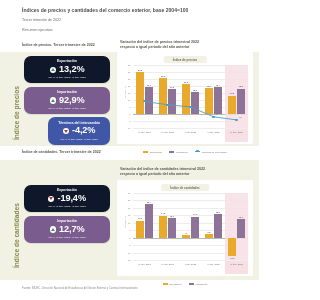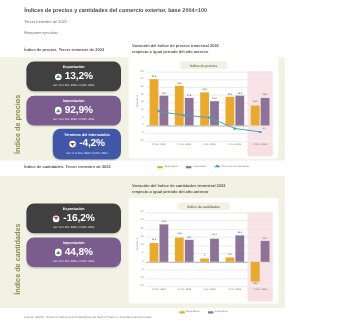--- a/index.html
+++ b/index.html
@@ -48,21 +48,21 @@
   .cards.c1{top:56px;}
   .cards.c2{top:185px;}
   .card{
     border-radius:7px;
     padding:3.2px 5px 3.6px 5px;
     margin-bottom:3.4px;
     text-align:center;
     color:#ffffff;
     box-shadow:0 1px 1px rgba(0,0,0,.10);
   }
-  .card.orange{background:#404040;}
+  .card.orange{background:#0f172a;}
   .card.purple{background:#7a5c8e;}
   .card.blue{background:#3f57a6;margin-left:24px;}
   .card-title{font-size:3.4px;font-weight:700;line-height:4.4px;letter-spacing:.02px;}
   .card-row{display:flex;align-items:center;justify-content:center;gap:3px;margin-top:1.5px;}
   .dot{
     width:6.4px;height:6.4px;border-radius:50%;
     background:#ffffff;display:flex;align-items:center;justify-content:center;
     flex:none;
   }
   .dot .tri{width:0;height:0;}
@@ -199,31 +199,31 @@
       </div>
     </div>
 
   <div class="cards c2" id="cards-quantities">
       <div class="card orange">
         <div class="card-title">Exportación</div>
         <div class="card-row">
           <span class="dot down">
             <span class="tri"></span>
           </span>
-          <span class="card-val">-16,2%</span>
+          <span class="card-val">-19,4%</span>
         </div>
         <div class="card-note">Var. % III trim. 2022 / III trim. 2021</div>
       </div>
       <div class="card purple">
         <div class="card-title">Importación</div>
         <div class="card-row">
           <span class="dot up">
             <span class="tri"></span>
           </span>
-          <span class="card-val">44,8%</span>
+          <span class="card-val">12,7%</span>
         </div>
         <div class="card-note">Var. % III trim. 2022 / III trim. 2021</div>
       </div>
     </div>
 
   <div class="panel p1">
     <div class="ptitle">Índice de precios</div>
     <div class="plot" id="plot-prices">
       <div class="yaxis" id="yaxis-prices">
           <div class="ytick" style="top: 100%;">-10</div>

